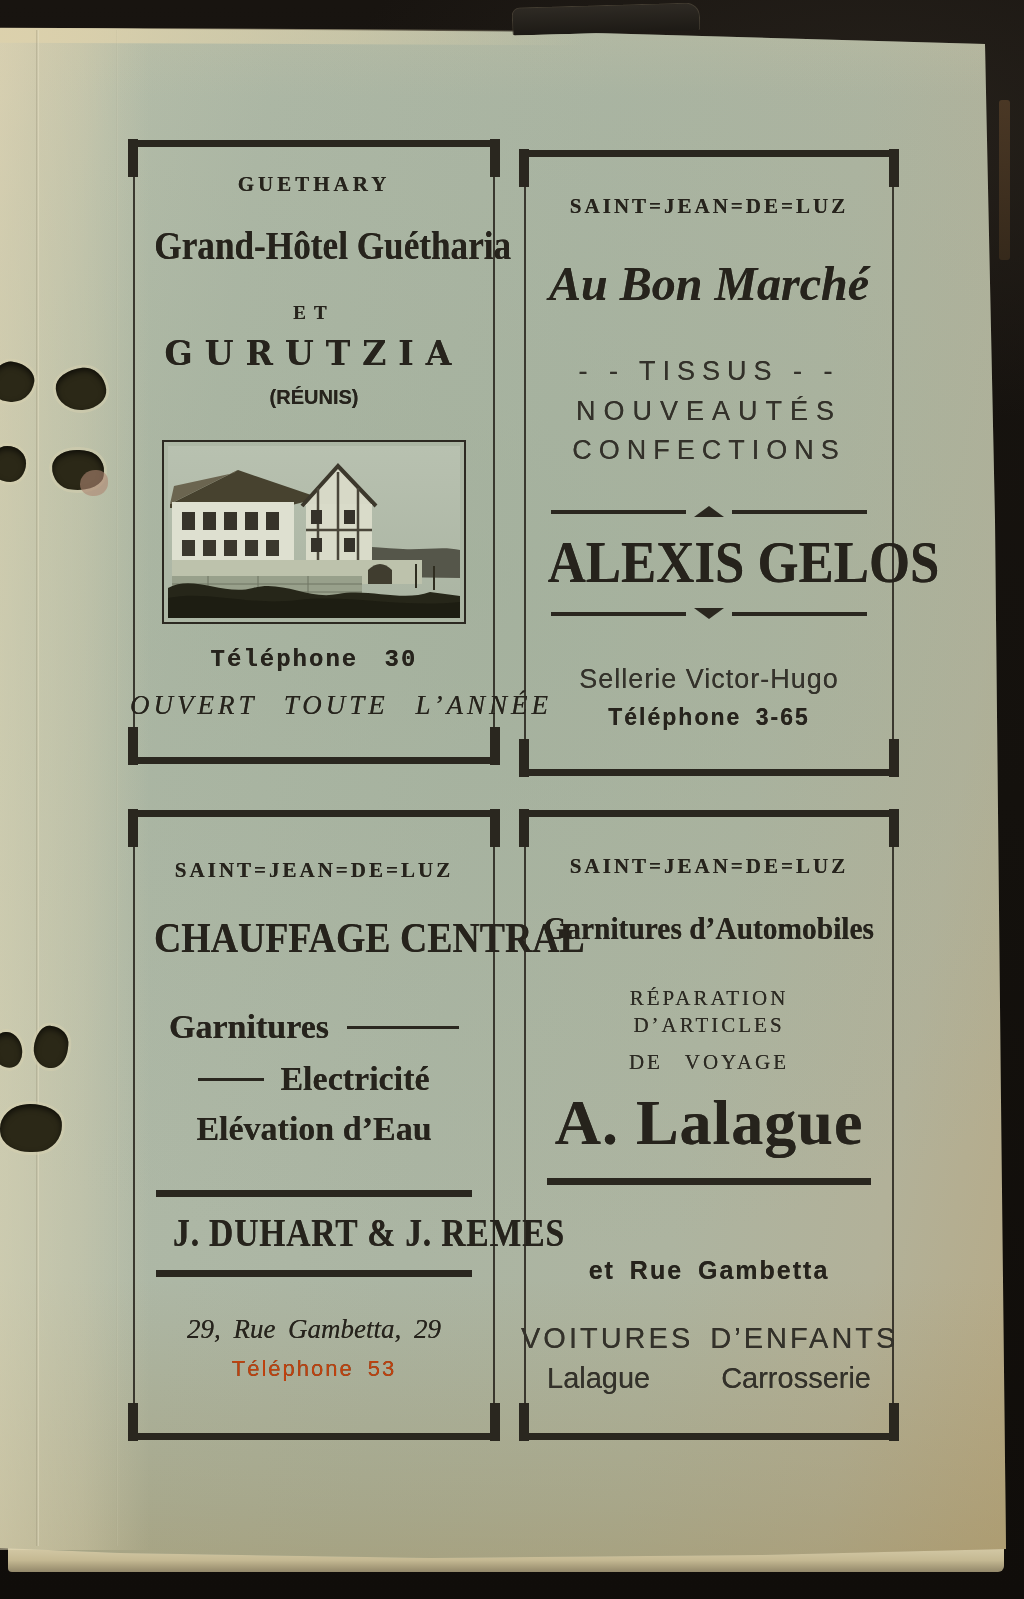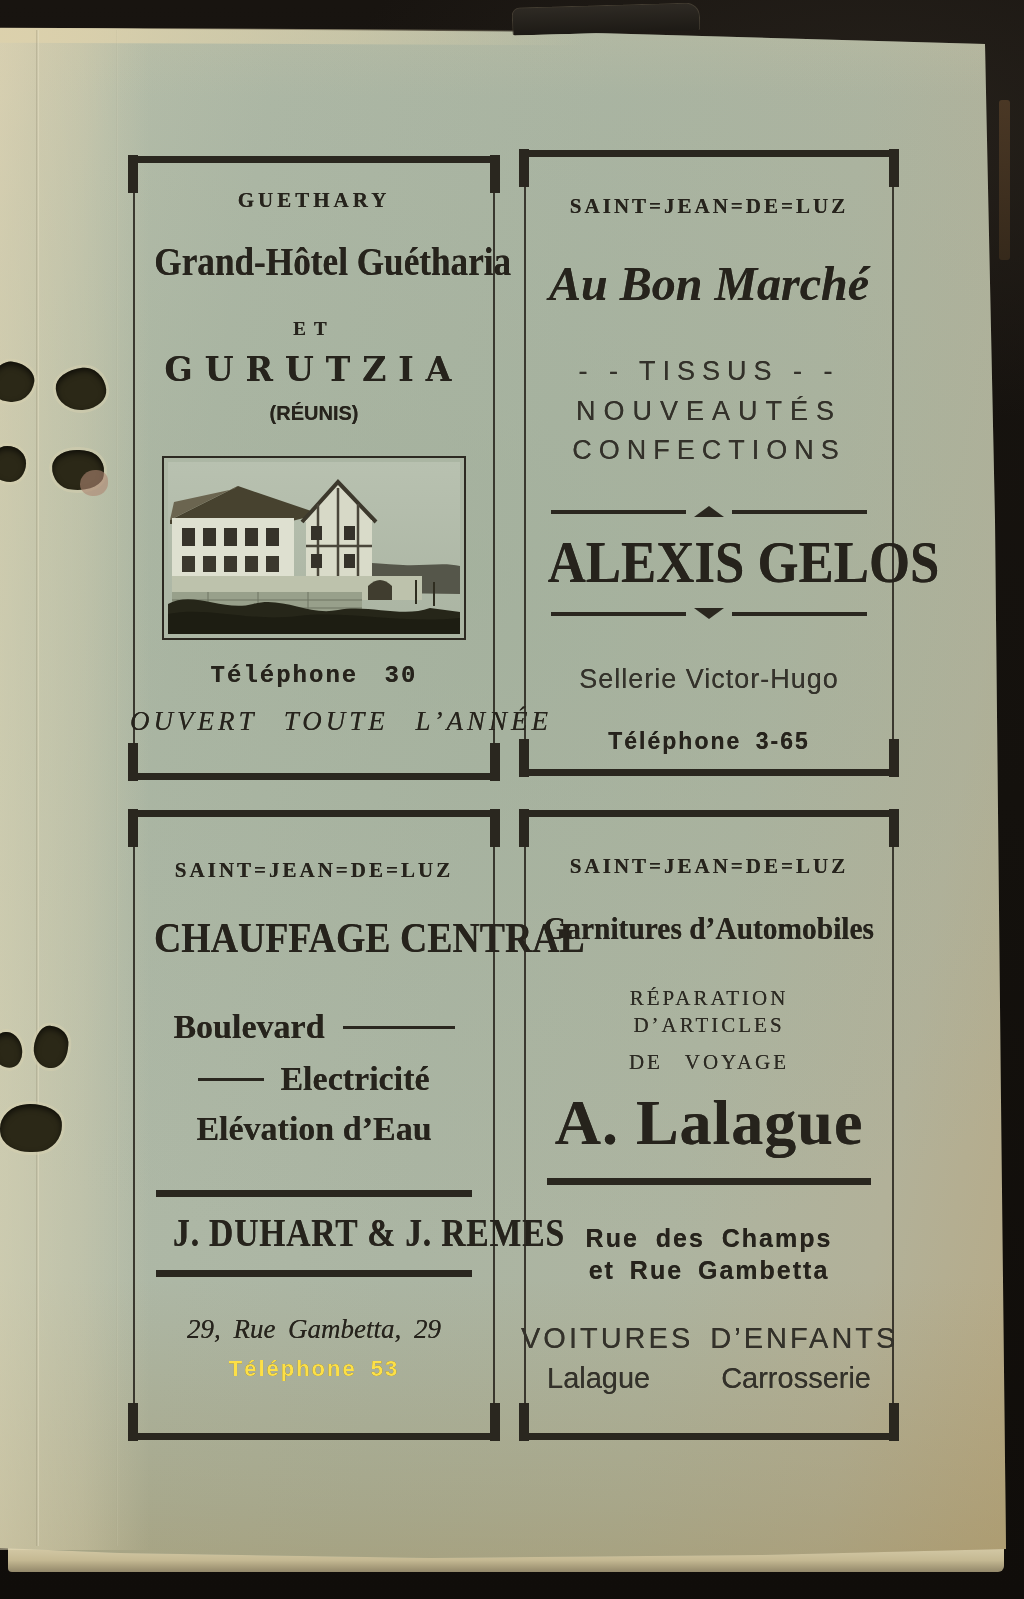--- a/index.html
+++ b/index.html
@@ -65,21 +65,21 @@
   .h4{left:52px;top:450px;width:52px;height:40px;border-radius:55% 45% 60% 45%/50% 55% 45% 60%;transform:rotate(4deg);}
   .smudge{position:absolute;left:80px;top:470px;width:28px;height:26px;z-index:4;
     background:#ad8672;opacity:.6;border-radius:60% 45% 55% 50%;}
   .h5{left:-8px;top:1032px;width:30px;height:36px;border-radius:55% 50% 45% 60%/45% 55% 50% 55%;transform:rotate(-8deg);}
   .h6{left:34px;top:1026px;width:34px;height:42px;border-radius:45% 60% 50% 55%/60% 45% 55% 50%;transform:rotate(6deg);}
   .h7{left:0px;top:1104px;width:62px;height:48px;border-radius:50% 60% 45% 55%/55% 45% 60% 50%;transform:rotate(-3deg);}
 
   
   :root{--ink:#2a271f;--text:#26231c;--soft:#33312a;}
   .ad{position:absolute;z-index:5;}
-  .ad1{left:130px;top:156px;width:368px;height:624px;}
+  .ad1{left:130px;top:140px;width:368px;height:624px;}
   .ad2{left:521px;top:150px;width:376px;height:626px;}
   .ad3{left:130px;top:810px;width:368px;height:630px;}
   .ad4{left:521px;top:810px;width:376px;height:630px;}
 
   .frame{position:absolute;inset:0;pointer-events:none;}
   .rule-h{position:absolute;left:3px;right:3px;height:7px;background:var(--ink);}
   .rule-h.t{top:0;} .rule-h.b{bottom:0;}
   .corner{position:absolute;width:10px;height:38px;background:var(--ink);}
   .corner.tl{left:-2px;top:-1px;} .corner.tr{right:-2px;top:-1px;}
   .corner.bl{left:-2px;bottom:-1px;} .corner.br{right:-2px;bottom:-1px;}
@@ -115,32 +115,32 @@
   .a2-l1{top:206px;font-size:27px;letter-spacing:7px;color:var(--soft);}
   .a2-l2{top:246px;font-size:27px;letter-spacing:8px;color:var(--soft);}
   .a2-l3{top:285px;font-size:27px;letter-spacing:7px;color:var(--soft);}
   .gelos-div{position:absolute;left:30px;right:30px;display:flex;align-items:center;gap:8px;}
   .gd1{top:356px;} .gd2{top:458px;}
   .gd-line{flex:1;height:4px;background:var(--ink);}
   .tri-up{width:0;height:0;border-left:15px solid transparent;border-right:15px solid transparent;border-bottom:11px solid var(--ink);}
   .tri-dn{width:0;height:0;border-left:15px solid transparent;border-right:15px solid transparent;border-top:11px solid var(--ink);}
   .a2-owner{top:378px;font-size:60px;}
   .a2-addr{top:514px;font-size:27px;color:#34322b;letter-spacing:1px;}
-  .a2-phone{top:554px;font-size:23px;font-weight:700;letter-spacing:2px;word-spacing:6px;margin-top:24px;}
+  .a2-phone{top:554px;font-size:23px;font-weight:700;letter-spacing:2px;word-spacing:6px;}
 
   
   .a3-city{top:48px;font-size:21px;letter-spacing:3px;}
   .a3-title{top:104px;font-size:42px;}
   .a3-s{font-size:34px;font-weight:700;}
   .a3-s1{top:198px;} .a3-s2{top:250px;} .a3-s3{top:300px;}
   .a3-rule{position:absolute;left:26px;right:26px;height:7px;background:var(--ink);}
   .a3-r1{top:380px;} .a3-r2{top:460px;}
   .a3-owner{top:398px;font-size:41px;letter-spacing:1px;}
   .a3-addr{top:504px;font-size:27px;font-style:italic;word-spacing:6px;}
-  .a3-phone{top:546px;font-size:22px;font-weight:700;letter-spacing:2px;color:#fde047;word-spacing:6px;}
+  .a3-phone{top:546px;font-size:22px;font-weight:400;letter-spacing:2px;color:#c2410c;word-spacing:6px;}
 
   
   .a4-city{top:44px;font-size:21px;letter-spacing:3px;}
   .a4-title{top:100px;font-size:32px;}
   .a4-sub{font-size:21px;letter-spacing:3px;color:#2c2a23;}
   .a4-s1{top:176px;} .a4-s2{top:203px;} .a4-s3{top:240px;word-spacing:14px;}
   .a4-owner{top:276px;font-size:64px;letter-spacing:1px;}
   .a4-rule{position:absolute;left:26px;right:26px;height:7px;top:368px;background:var(--ink);}
   .a4-a1{top:414px;font-size:25px;font-weight:700;letter-spacing:2px;word-spacing:8px;}
   .a4-a2{top:446px;font-size:25px;font-weight:700;letter-spacing:2px;word-spacing:6px;}
@@ -305,21 +305,21 @@
       <div class="corner tl"></div>
         <div class="corner tr"></div>
       <div class="corner bl"></div>
         <div class="corner br"></div>
       <div class="side l"></div>
         <div class="side r"></div>
     </div>
     <div class="line serifB a3-city">SAINT=JEAN=DE=LUZ</div>
     <div class="line serifB a3-title"><span class="cond cx9">CHAUFFAGE CENTRAL</span></div>
 
-    <div class="line serifB a3-s a3-s1"><span>Boulevard</span><span class="dash" style="width:112px;margin-left:18px;"></span></div>
+    <div class="line serifB a3-s a3-s1"><span>Garnitures</span><span class="dash" style="width:112px;margin-left:18px;"></span></div>
     <div class="line serifB a3-s a3-s2"><span class="dash" style="width:66px;margin-right:16px;"></span><span>Electricité</span></div>
     <div class="line serifB a3-s a3-s3">Elévation d’Eau</div>
 
     <div class="a3-rule a3-r1"></div>
     <div class="line serifB a3-owner"><span class="cond cx82">J. DUHART &amp; J. REMES</span></div>
     <div class="a3-rule a3-r2"></div>
 
     <div class="line serif a3-addr">29, Rue Gambetta, 29</div>
     <div class="line sans a3-phone">Téléphone 53</div>
   </section>
@@ -338,21 +338,20 @@
     <div class="line serifB a4-city">SAINT=JEAN=DE=LUZ</div>
     <div class="line serifB a4-title"><span class="cond cx92">Garnitures d’Automobiles</span></div>
 
     <div class="line serif a4-sub a4-s2">D’ARTICLES</div>
     <div class="line serif a4-sub a4-s1">RÉPARATION</div>
     <div class="line serif a4-sub a4-s3">DE VOYAGE</div>
 
     <div class="line serifB a4-owner">A. Lalague</div>
     <div class="a4-rule"></div>
 
-    <div class="line sans a4-a1">Rue des Champs</div>
     <div class="line sans a4-a2">et Rue Gambetta</div>
 
     <div class="line sans a4-l1">VOITURES D’ENFANTS</div>
     <div class="line sans a4-l2">
       <span>Lalague</span>
       <span>Carrosserie</span>
     </div>
   </section>
 
 </div>

